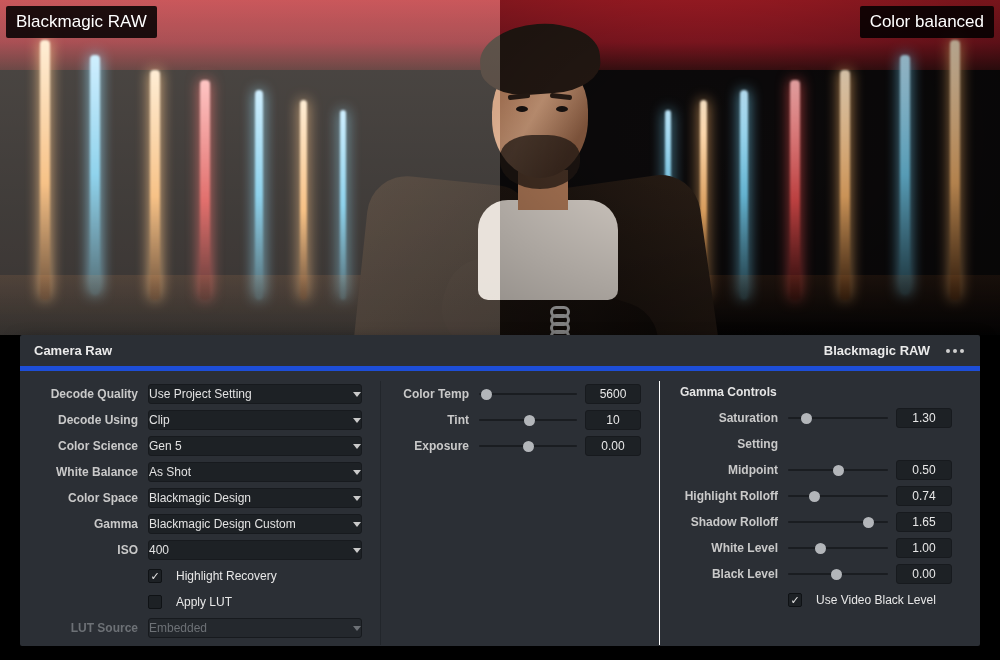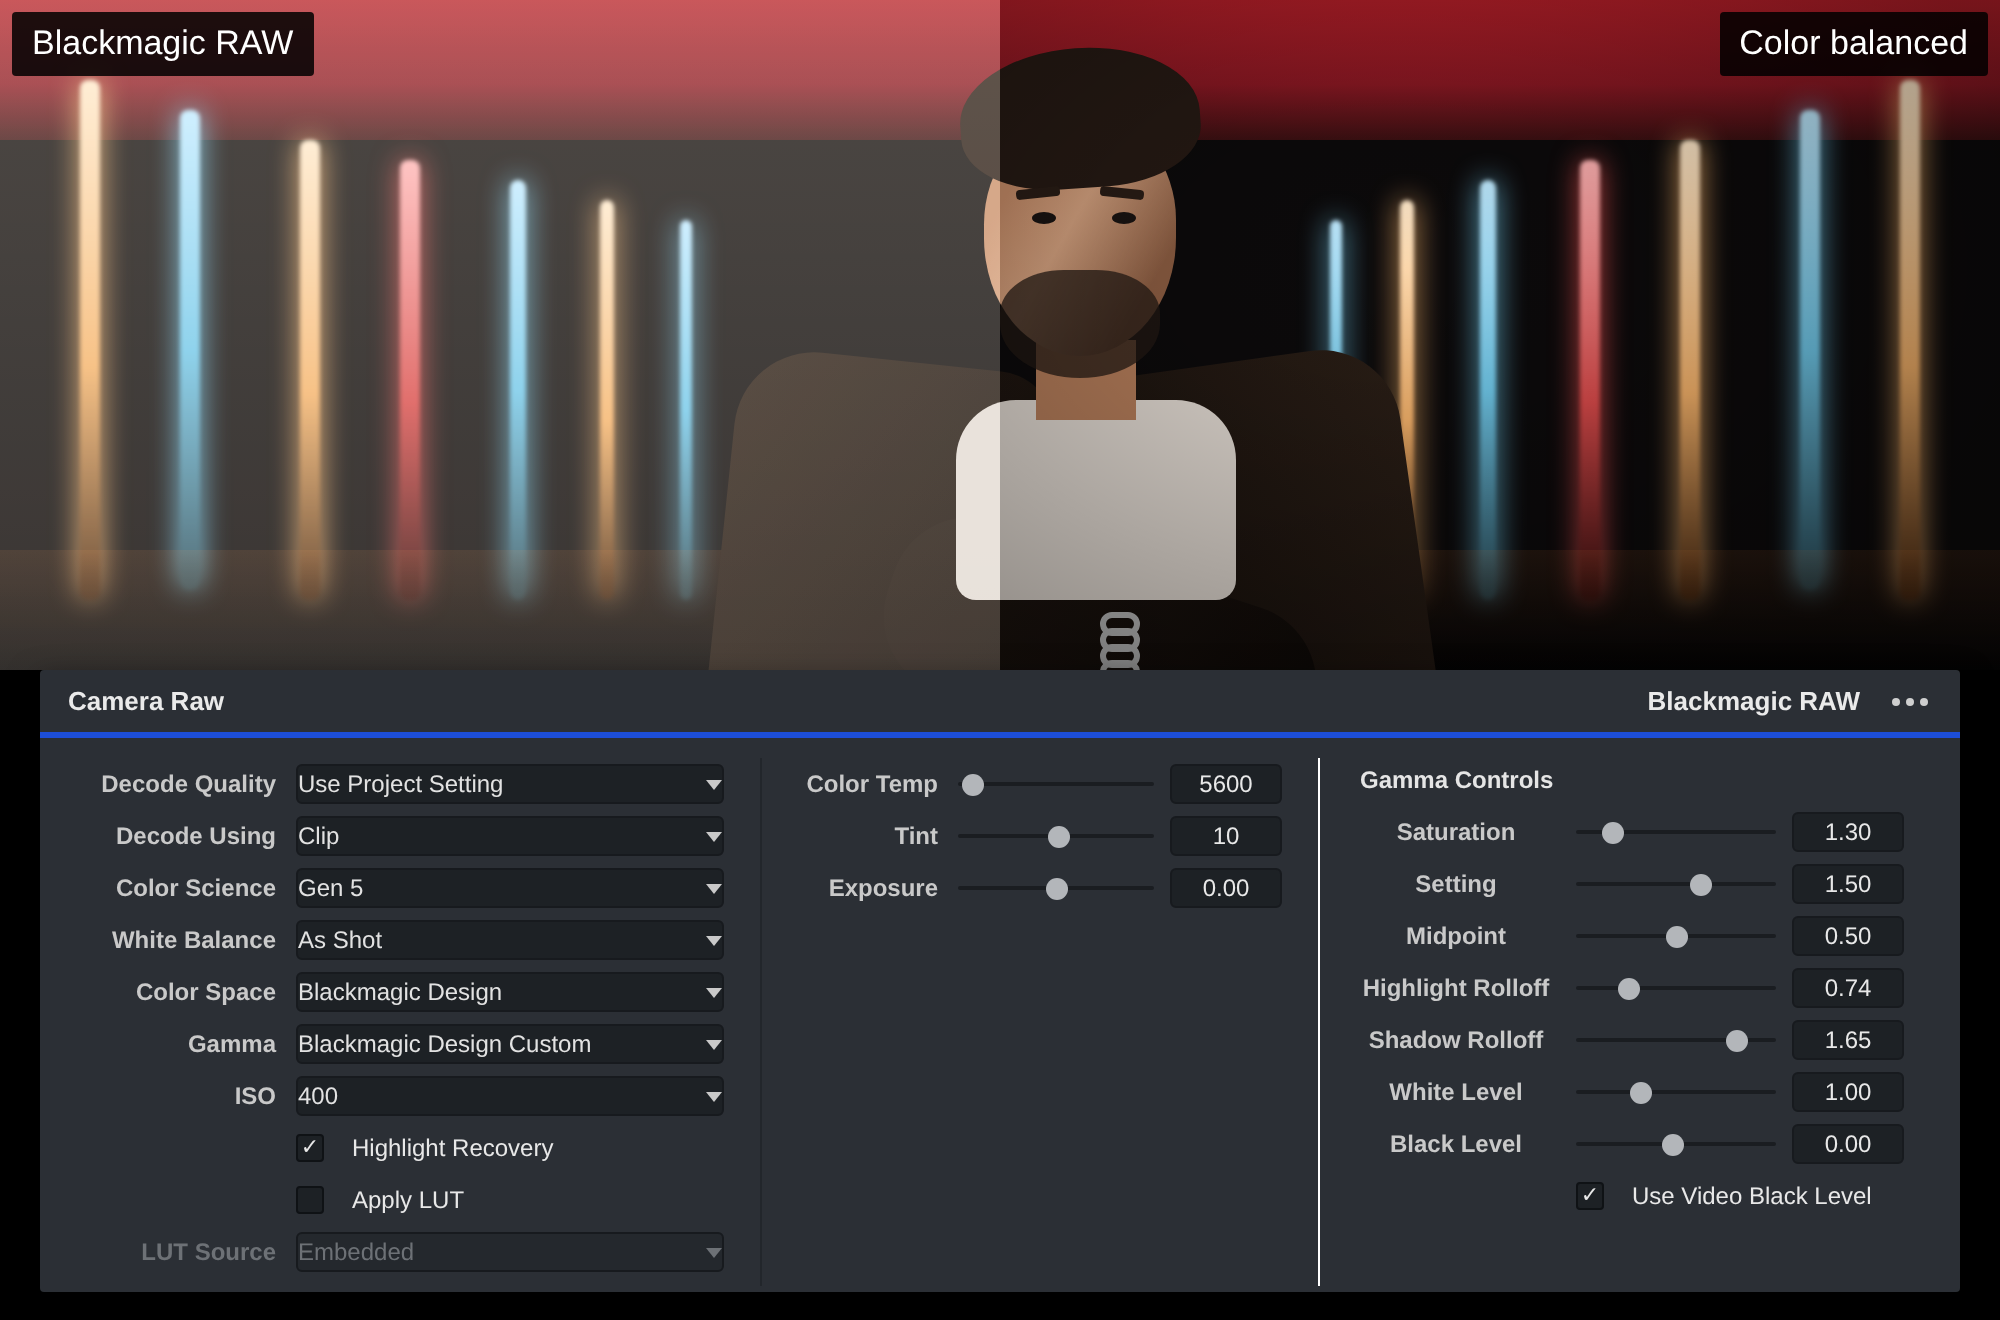--- a/index.html
+++ b/index.html
@@ -94,21 +94,21 @@
     box-shadow: 0 6px 16px rgba(0,0,0,0.5);
     display: flex;
     flex-direction: column;
   }
   .black-floor {
     position:absolute; left:0; right:0; top:480px; bottom:0; background:#000;
   }
   .panel-header {
     display:flex; align-items:center; justify-content:space-between;
     padding: 8px 12px 8px 14px;
-    border-bottom: 3px solid #1d4ed8;
+    border-bottom: 5px solid #1d4ed8;
   }
   .panel-title { font-weight:600; color:#eaeaea; font-size:13px; }
   .panel-right { display:flex; align-items:center; gap:12px; }
   .panel-subtitle { font-weight:600; color:#eaeaea; font-size:13px; }
   .kebab { display:flex; gap:3px; padding:4px; cursor:pointer; }
   .kebab span { width:4px; height:4px; background:#cfcfcf; border-radius:50%; }
 
   .panel-body {
     flex:1; display:flex; padding: 10px 10px 14px 10px;
   }
@@ -157,21 +157,21 @@
   }
   .numbox {
     width:56px; height:20px; background:#1d2125; border:1px solid #171a1e;
     border-radius:3px; color:#e8e8e8; font-size:12px; text-align:center;
     display:flex; align-items:center; justify-content:center;
   }
 
   .section-title { font-size:12px; color:#e5e5e5; font-weight:600; margin: 2px 0 8px 2px; }
 
   .col.c2 .row .label { width: 80px; }
-  .col.c3 .row .label { width: 110px; text-align: center; }
+  .col.c3 .row .label { width: 110px; }
 
   .label.disabled { color:#6d7176; }
 </style>
 </head>
 <body>
 
 <div class="viewer">
   <div class="viewer-bg">
     <div class="ceiling"></div>
 
@@ -366,27 +366,20 @@
         <div class="field">
           <div class="slider">
               <div class="track"></div>
               <div class="thumb" style="left: 18%;"></div>
             </div>
           <div class="numbox">1.30</div>
         </div>
       </div>
       <div class="row">
         <div class="label">Setting</div>
-        <div class="field">
-          <div class="slider">
-              <div class="track"></div>
-              <div class="thumb" style="left: 62%;"></div>
-            </div>
-          <div class="numbox">1.50</div>
-        </div>
       </div>
       <div class="row">
         <div class="label">Midpoint</div>
         <div class="field">
           <div class="slider">
               <div class="track"></div>
               <div class="thumb" style="left: 50%;"></div>
             </div>
           <div class="numbox">0.50</div>
         </div>

